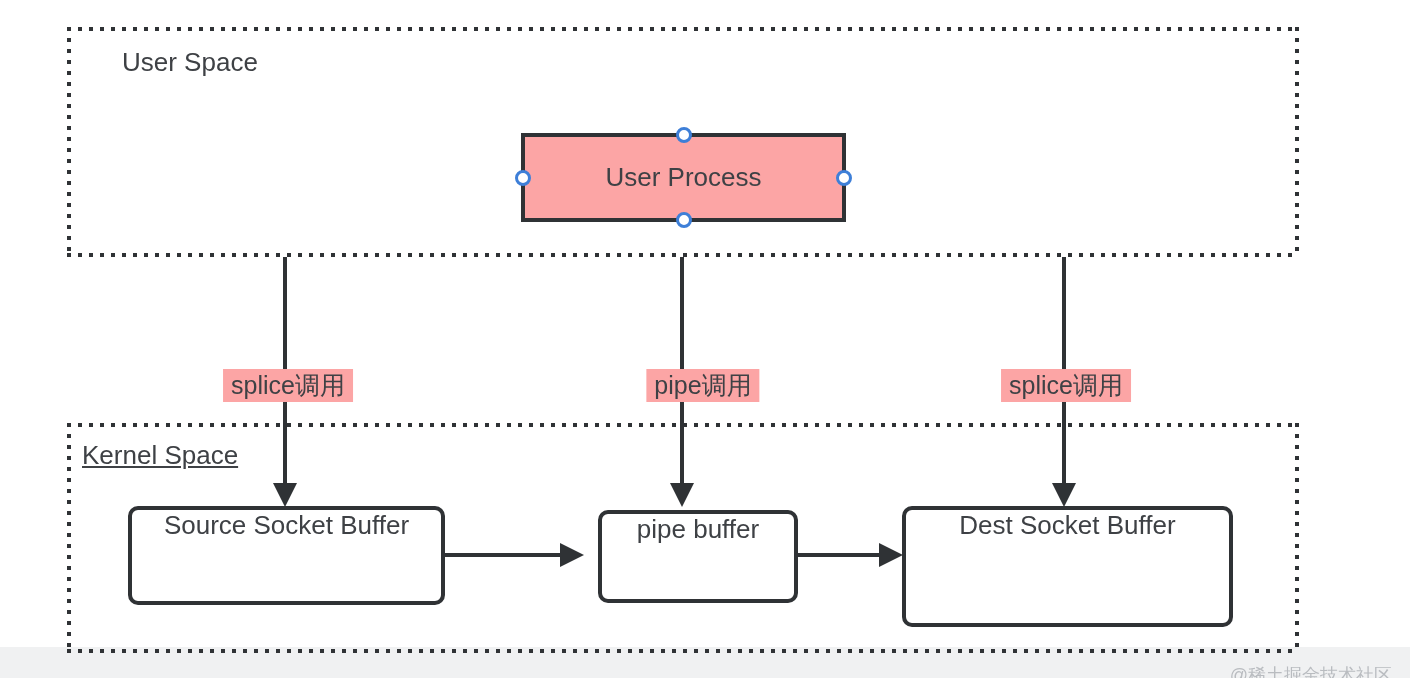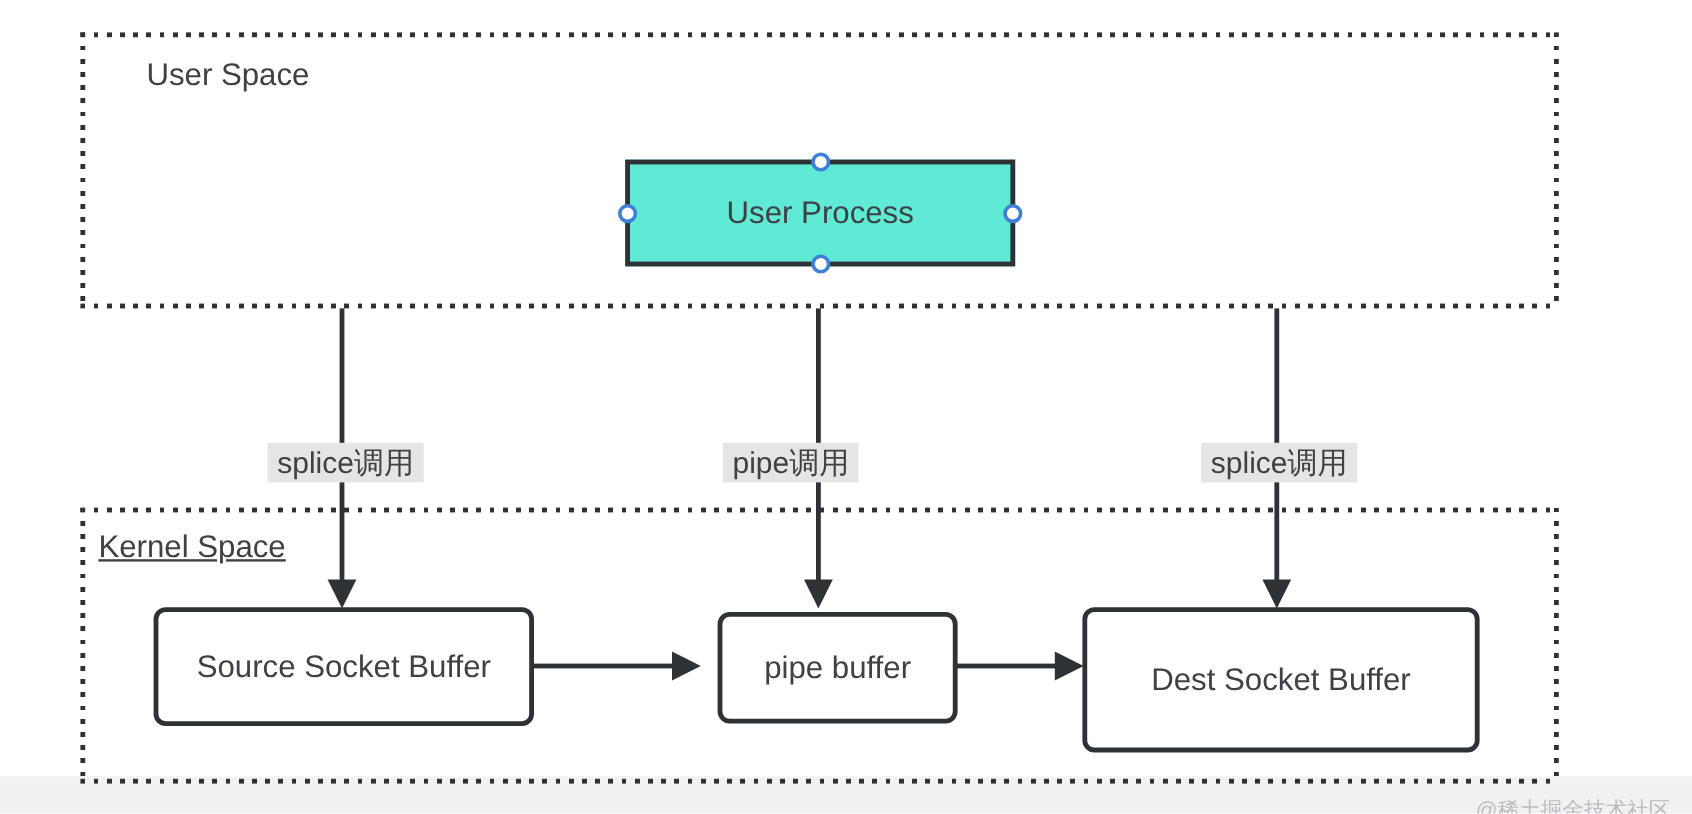--- a/index.html
+++ b/index.html
@@ -29,49 +29,49 @@
   }
   .region-user{left:67px;top:27px;width:1232px;height:230px;}
   .region-kernel{left:67px;top:423px;width:1232px;height:230px;}
   .region-label{position:absolute;font-size:26px;color:var(--text);white-space:nowrap;}
   .region-user .region-label{left:55px;top:20px;}
   .region-kernel .region-label{left:15px;top:17px;text-decoration:underline;}
 
   
   .node{
     position:absolute;left:521px;top:133px;width:325px;height:89px;
-    border:4px solid var(--line);background:#5eead4;z-index:2;
+    border:4px solid var(--line);background:#fca5a5;z-index:2;
     display:flex;align-items:center;justify-content:center;
     font-size:26px;color:var(--text);
   }
   .handle{
     position:absolute;width:16px;height:16px;border-radius:50%;
     background:#fff;border:3px solid var(--handle-blue);z-index:3;
   }
   .h-top{left:calc(50% - 8px);top:-10px;}
   .h-bottom{left:calc(50% - 8px);bottom:-10px;}
   .h-left{top:calc(50% - 8px);left:-10px;}
   .h-right{top:calc(50% - 8px);right:-10px;}
 
   
   .vline{position:absolute;width:4px;background:var(--line);top:257px;height:230px;z-index:2;}
   .vhead{position:absolute;width:0;height:0;top:483px;z-index:2;
          border-left:12px solid transparent;border-right:12px solid transparent;
          border-top:24px solid var(--line);}
   .call-label{position:absolute;top:369px;transform:translateX(-50%);z-index:4;
-              background:#e5e5e5;padding:0 8px;font-size:25px;color:var(--text);white-space:nowrap;}
+              background:#fca5a5;padding:0 8px;font-size:25px;color:var(--text);white-space:nowrap;}
   .hline{position:absolute;height:4px;background:var(--line);top:553px;z-index:2;}
   .hhead{position:absolute;width:0;height:0;top:543px;z-index:2;
          border-top:12px solid transparent;border-bottom:12px solid transparent;
          border-left:24px solid var(--line);}
 
   
   .kbox{
     position:absolute;border:4px solid var(--line);border-radius:10px;background:#fff;z-index:3;
-    display:flex;align-items:center;justify-content:center;font-size:26px;color:var(--text);white-space:nowrap;
+    display:flex;justify-content:center;font-size:26px;color:var(--text);white-space:nowrap;
   }
   .kbox-source{left:128px;top:506px;width:317px;height:99px;}
   .kbox-pipe{left:583px;top:510px;width:200px;height:93px;margin-left:15px;}
   .kbox-dest{left:902px;top:506px;width:331px;height:121px;}
 
   .watermark{position:absolute;right:18px;top:636px;font-size:18px;color:var(--watermark);z-index:6;white-space:nowrap;margin-top:27px;}
 </style>
 </head>
 <body>
 
@@ -94,21 +94,21 @@
     <i class="handle h-left"></i>
     <i class="handle h-right"></i>
   </div>
 
   <div class="vline" style="left:283px"></div>
   <div class="vhead" style="left:273px"></div>
   <div class="call-label" style="left:288px">splice调用</div>
 
   <div class="vline" style="left:680px"></div>
   <div class="vhead" style="left:670px"></div>
-  <div class="call-label" style="left:659px">pipe调用</div>
+  <div class="call-label" style="left:703px">pipe调用</div>
 
   <div class="vline" style="left:1062px"></div>
   <div class="vhead" style="left:1052px"></div>
   <div class="call-label" style="left:1066px">splice调用</div>
 
   <div class="kbox kbox-source">
     <span>Source Socket Buffer</span>
   </div>
   <div class="kbox kbox-pipe">
     <span>pipe buffer</span>

